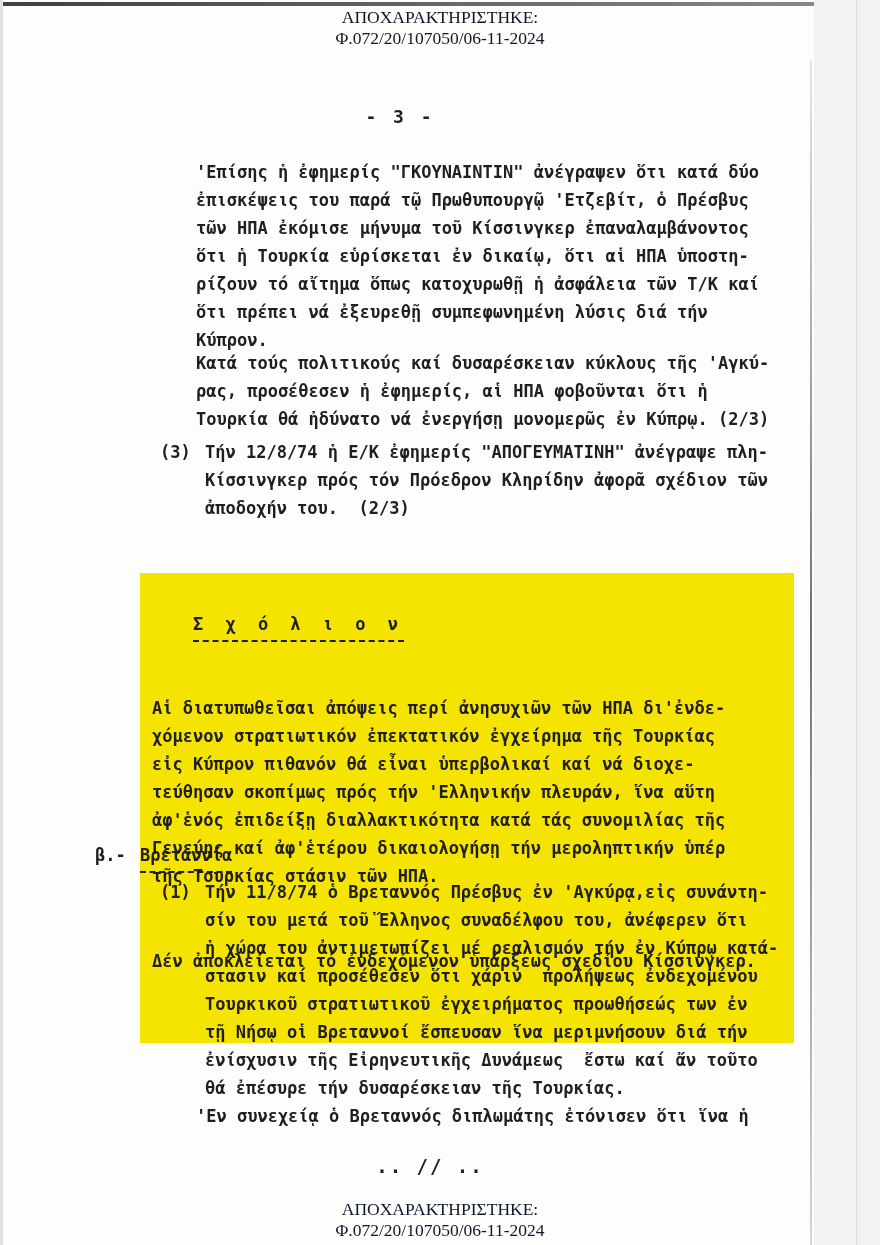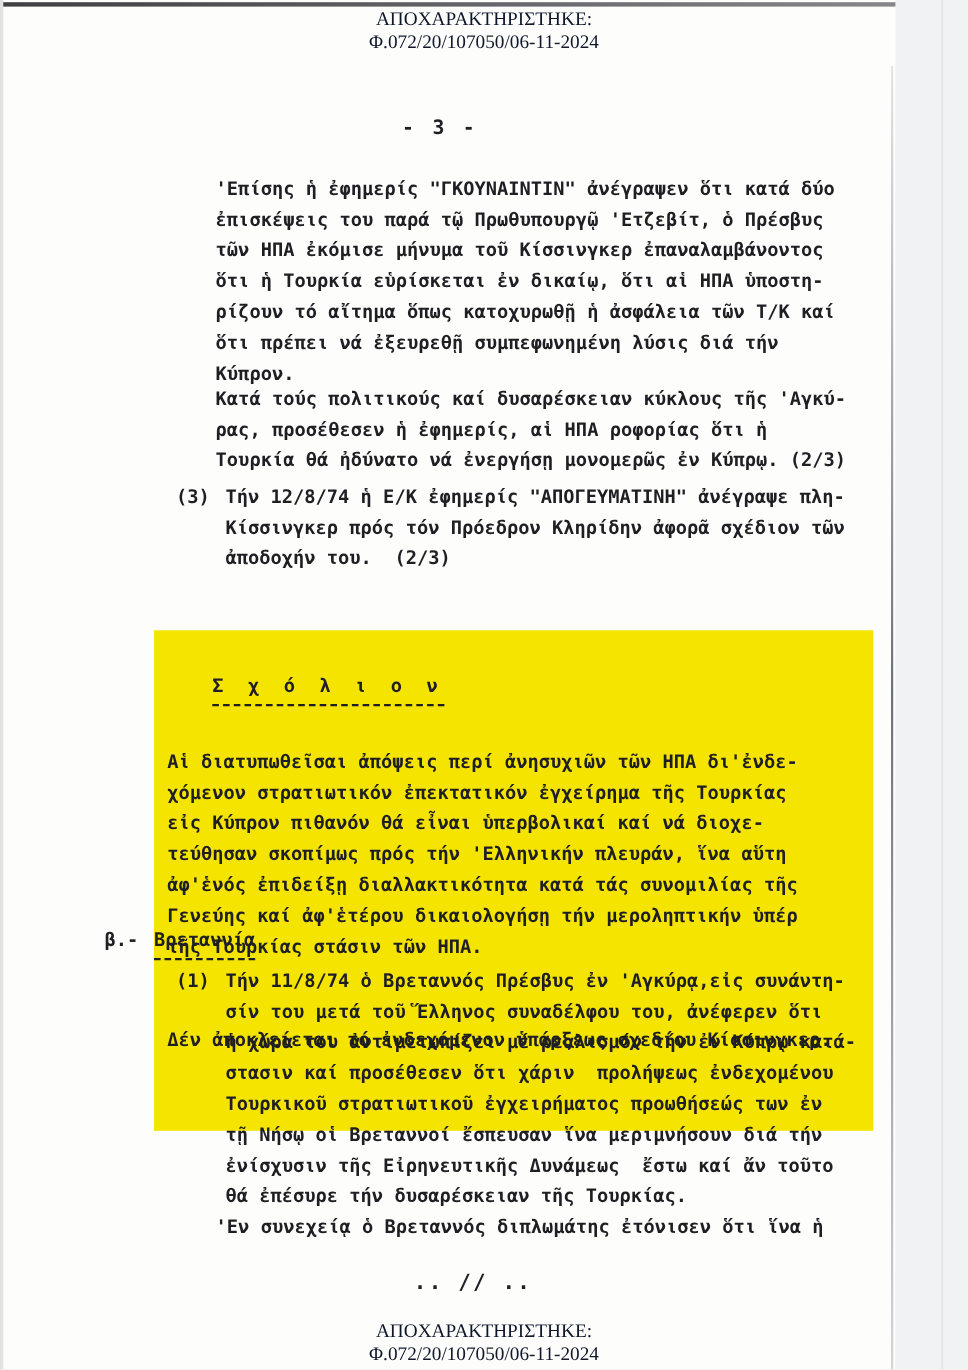--- a/index.html
+++ b/index.html
@@ -70,21 +70,21 @@
     width: 654px;
     background: #F4E400;
     padding: 9px 8px 12px 12px;
     box-sizing: border-box;
   }
   .hl-heading {
     display: inline-block;
     letter-spacing: 6px;
     border-bottom: 2px dashed #1e1e23;
     padding-bottom: 2px;
-    margin-bottom: 9px;
+    margin-bottom: 24px;
   }
   .hl-final { margin-top: 1px; }
   .section-head { display: flex; }
   .section-num { width: 45px; flex: 0 0 45px; }
   .section-title {
     display: inline-block;
     border-bottom: 2px dashed #1e1e23;
     padding-bottom: 2px;
   }
   .end-marker {
@@ -107,21 +107,21 @@
 
   <div class="stamp stamp-top">
     <div>ΑΠΟΧΑΡΑΚΤΗΡΙΣΤΗΚΕ:</div>
     <div>Φ.072/20/107050/06-11-2024</div>
   </div>
 
   <div class="type page-number">- 3 -</div>
 
   <div class="block type" style="left:196px; top:158px;"><div>'Επίσης ἡ ἐφημερίς "ΓΚΟΥΝΑΙΝΤΙΝ" ἀνέγραψεν ὅτι κατά δύο</div><div>ἐπισκέψεις του παρά τῷ Πρωθυπουργῷ 'Ετζεβίτ, ὁ Πρέσβυς</div><div>τῶν ΗΠΑ ἐκόμισε μήνυμα τοῦ Κίσσινγκερ ἐπαναλαμβάνοντος</div><div>ὅτι ἡ Τουρκία εὑρίσκεται ἐν δικαίῳ, ὅτι αἱ ΗΠΑ ὑποστη-</div><div>ρίζουν τό αἴτημα ὅπως κατοχυρωθῇ ἡ ἀσφάλεια τῶν Τ/Κ καί</div><div>ὅτι πρέπει νά ἐξευρεθῇ συμπεφωνημένη λύσις διά τήν</div><div>Κύπρον.</div></div>
 
-  <div class="block type" style="left:196px; top:349px;"><div>Κατά τούς πολιτικούς καί δυσαρέσκειαν κύκλους τῆς 'Αγκύ-</div><div>ρας, προσέθεσεν ἡ ἐφημερίς, αἱ ΗΠΑ ροφορίας ὅτι ἡ</div><div>Τουρκία θά ἠδύνατο νά ἐνεργήσῃ μονομερῶς ἐν Κύπρῳ. (2/3)</div></div>
+  <div class="block type" style="left:196px; top:349px;"><div>Κατά τούς πολιτικούς καί δυσαρέσκειαν κύκλους τῆς 'Αγκύ-</div><div>ρας, προσέθεσεν ἡ ἐφημερίς, αἱ ΗΠΑ φοβοῦνται ὅτι ἡ</div><div>Τουρκία θά ἠδύνατο νά ἐνεργήσῃ μονομερῶς ἐν Κύπρῳ. (2/3)</div></div>
 
   <div class="block type numbered" style="left:160px; top:438px;">
     <div class="item-number">(3)</div>
     <div><div>Τήν 12/8/74 ἡ Ε/Κ ἐφημερίς "ΑΠΟΓΕΥΜΑΤΙΝΗ" ἀνέγραψε πλη-</div><div>Κίσσινγκερ πρός τόν Πρόεδρον Κληρίδην ἀφορᾶ σχέδιον τῶν</div><div>ἀποδοχήν του.  (2/3)</div></div>
   </div>
 
   <div class="highlight-block type">
     <div class="hl-heading">Σ χ ό λ ι ο ν</div>
     <div><div>Αἱ διατυπωθεῖσαι ἀπόψεις περί ἀνησυχιῶν τῶν ΗΠΑ δι'ἐνδε-</div><div>χόμενον στρατιωτικόν ἐπεκτατικόν ἐγχείρημα τῆς Τουρκίας</div><div>εἰς Κύπρον πιθανόν θά εἶναι ὑπερβολικαί καί νά διοχε-</div><div>τεύθησαν σκοπίμως πρός τήν 'Ελληνικήν πλευράν, ἵνα αὕτη</div><div>ἀφ'ἑνός ἐπιδείξῃ διαλλακτικότητα κατά τάς συνομιλίας τῆς</div><div>Γενεύης καί ἀφ'ἑτέρου δικαιολογήσῃ τήν μεροληπτικήν ὑπέρ</div><div>τῆς Τουρκίας στάσιν τῶν ΗΠΑ.</div></div>
     <div class="hl-final">Δέν ἀποκλείεται τό ἐνδεχόμενον ὑπάρξεως σχεδίου Κίσσινγκερ.</div>

